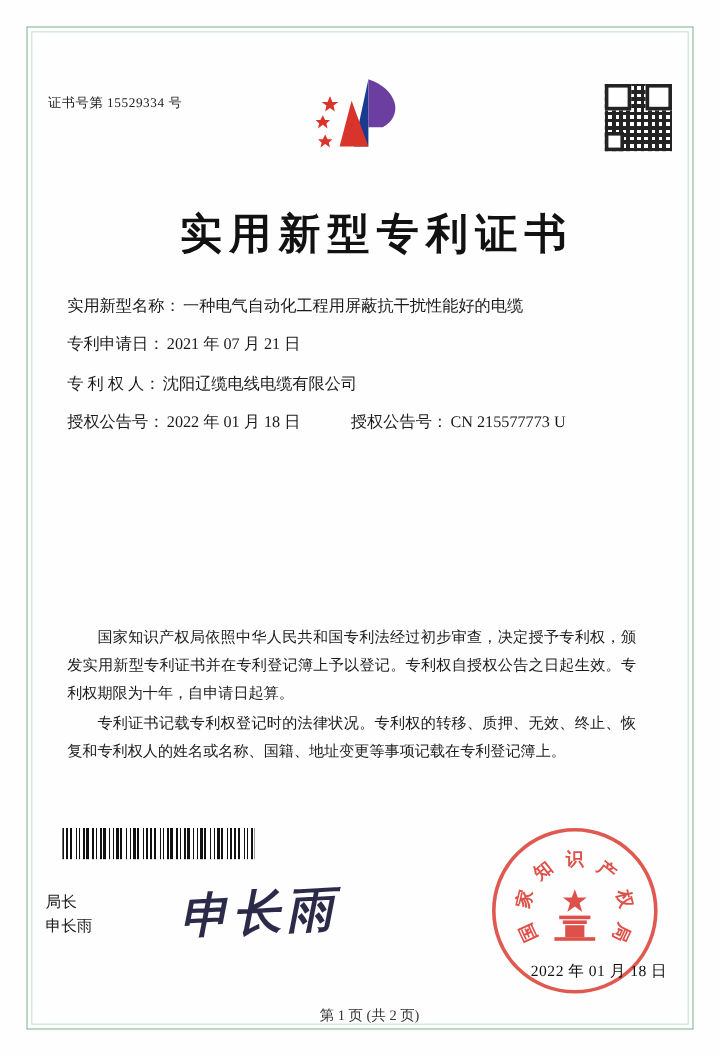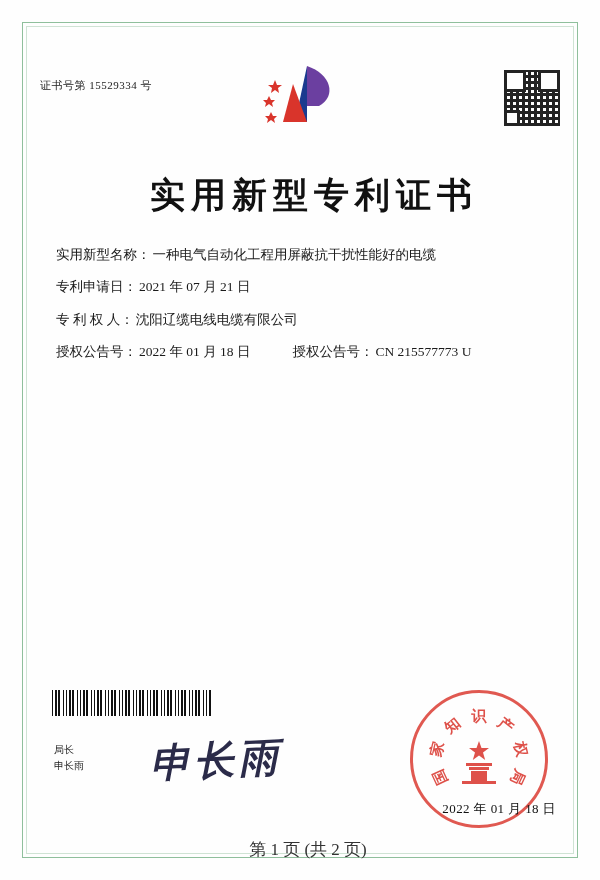--- a/index.html
+++ b/index.html
@@ -140,23 +140,23 @@
     top: 690px;
     width: 160px; height: 26px;
     background: repeating-linear-gradient(90deg,
       #111 0 1px, #fff 1px 3px, #111 3px 5px, #fff 5px 6px,
       #111 6px 8px, #fff 8px 11px, #111 11px 12px, #fff 12px 14px);
   }
 
   
   .sig-label {
     position: absolute;
-    left: 54px;
+    left: 38px;
     top: 742px;
-    font-size: 10px;
+    font-size: 13px;
     line-height: 1.55;
   }
   .sig-script {
     position: absolute;
     left: 150px;
     top: 733px;
     font-size: 40px;
     font-family: "Liberation Serif", "DejaVu Serif", serif;
     font-style: italic;
     font-weight: bold;
@@ -209,21 +209,21 @@
     color: #111;
     letter-spacing: 0.4px;
   }
 
   
   .footer {
     position: absolute;
     left: 16px; right: 0;
     top: 838px;
     text-align: center;
-    font-size: 17px;
+    font-size: 12px;
     color: #333;
   }
 </style>
 </head>
 <body>
 
 <div class="page">
 
   <div class="frame"></div>
   <div class="frame-inner"></div>
@@ -261,20 +261,24 @@
       <span class="val">沈阳辽缆电线电缆有限公司</span>
     </div>
     <div class="row two-col">
       <span class="lbl">授权公告号：</span>
       <span class="val">2022 年 01 月 18 日</span>
       <span class="second">授权公告号：</span>
       <span class="second-val">CN 215577773 U</span>
     </div>
   </div>
 
+  <div class="paras">
+    <p>国家知识产权局依照中华人民共和国专利法经过初步审查，决定授予专利权，颁发实用新型专利证书并在专利登记簿上予以登记。专利权自授权公告之日起生效。专利权期限为十年，自申请日起算。</p>
+    <p>专利证书记载专利权登记时的法律状况。专利权的转移、质押、无效、终止、恢复和专利权人的姓名或名称、国籍、地址变更等事项记载在专利登记簿上。</p>
+  </div>
 
   <div class="barcode"></div>
 
   <div class="sig-label">
     <div>局长</div>
     <div>申长雨</div>
   </div>
 
   <div class="sig-script">申长雨</div>
 

